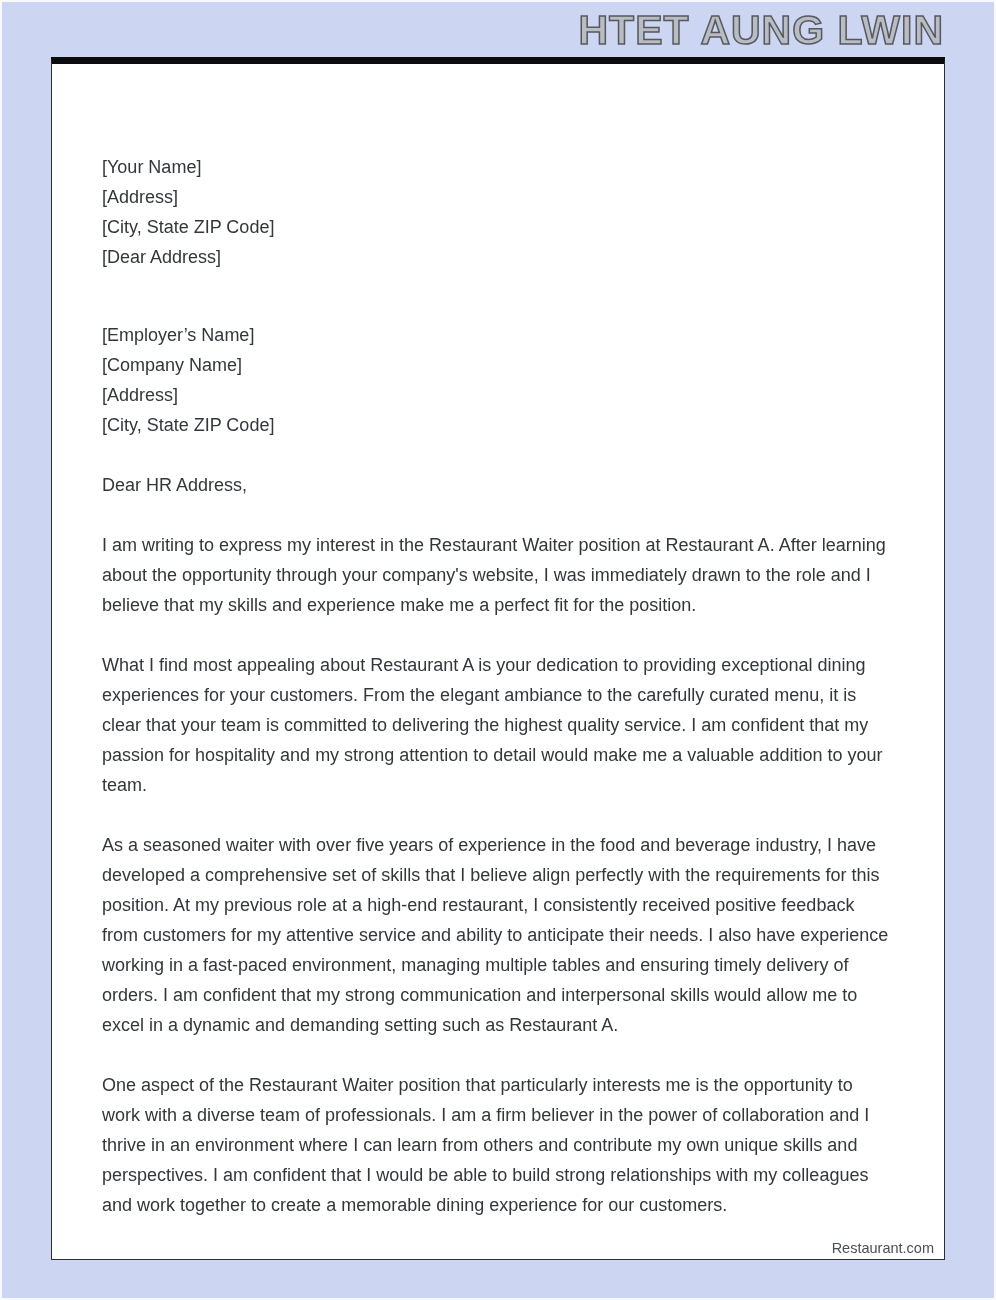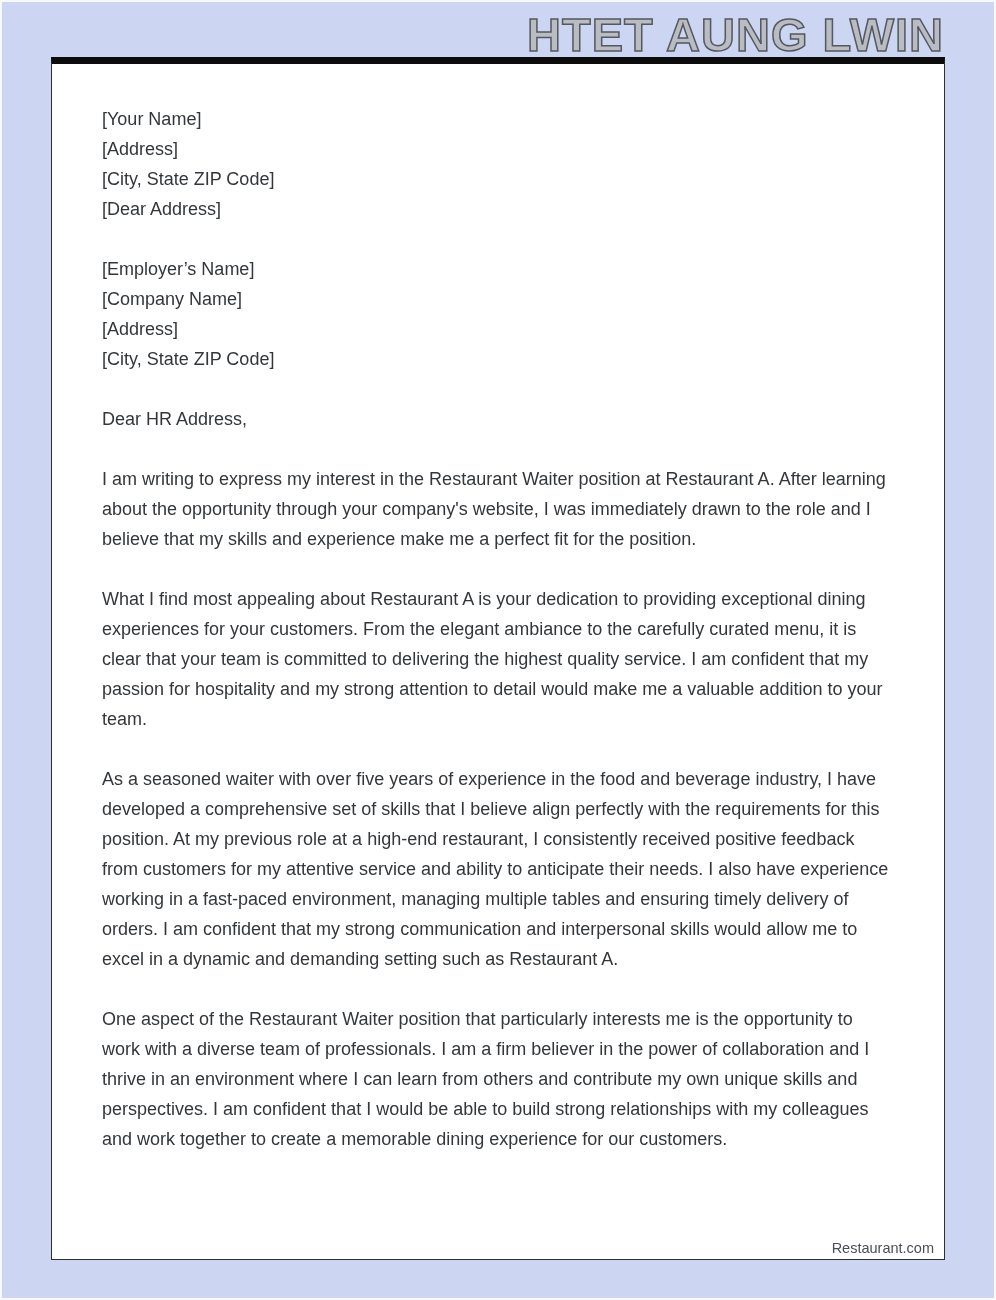--- a/index.html
+++ b/index.html
@@ -16,36 +16,36 @@
   html,body{width:996px;height:1300px;}
   body{
     position:relative;
     background:var(--background);
     font-family:"Liberation Sans","DejaVu Sans",sans-serif;
     overflow:hidden;
     border:2px solid #f8fafd;
   }
   .brand{
     position:absolute; top:5px; right:50px;
-    font-size:47px; font-weight:700; letter-spacing:1px;
+    font-size:41px; font-weight:700; letter-spacing:1px;
     color:var(--brand-fill);
     -webkit-text-stroke:1.5px var(--brand-outline);
     white-space:nowrap;
     font-family:"Liberation Sans",sans-serif;
   }
   .page{
     position:absolute; left:49px; right:49px; top:55px; bottom:38px;
     background:var(--page);
     border:1px solid var(--page-border);
     border-top:7px solid var(--top-bar);
     padding:40px 54px 0 50px;
     overflow:hidden;
   }
   .letter{ font-size:18px; line-height:30px; color:var(--text); }
-  .block{ margin-bottom:30px; }
+  .block{ margin-bottom:30px;margin-top:48px; }
   .salutation{ margin-bottom:30px; }
   .para{ margin-bottom:30px; }
   .watermark{
     position:absolute; right:10px; bottom:3px;
     font-size:14.5px; color:var(--watermark);
   }
 </style>
 </head>
 <body>
 

